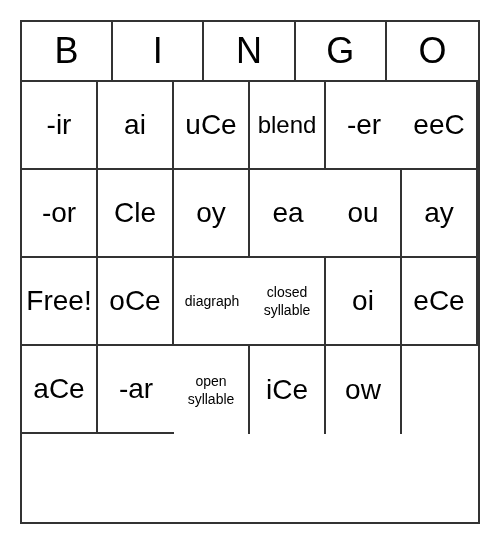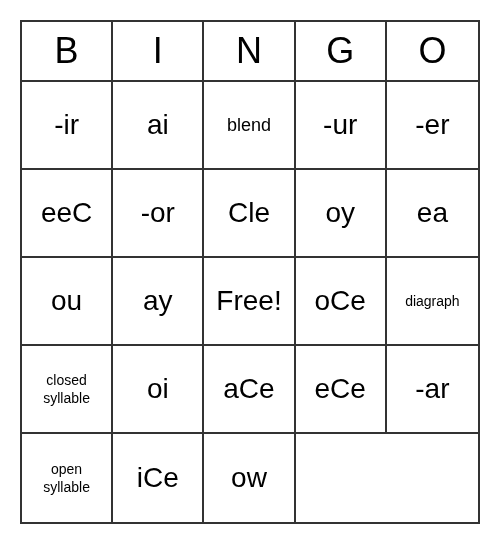--- a/index.html
+++ b/index.html
@@ -36,21 +36,21 @@
       padding: 8px 0;
       border-right: 2px solid #333;
     }
 
     .header-cell:last-child {
       border-right: none;
     }
 
     .bingo-grid {
       display: grid;
-      grid-template-columns: repeat(5, 1fr);
+      grid-template-columns: repeat(6, 1fr);
       grid-template-rows: repeat(5, 1fr);
     }
 
     .cell {
       border-right: 2px solid #333;
       border-bottom: 2px solid #333;
       display: flex;
       align-items: center;
       justify-content: center;
       text-align: center;
@@ -70,21 +70,21 @@
     .cell-text {
       font-size: 28px;
     }
 
     .cell-text-small {
       font-size: 14px;
       line-height: 1.3;
     }
 
     .cell-text-medium {
-      font-size: 18px;
+      font-size: 24px;
     }
   </style>
 </head>
 <body>
 
 <div class="bingo-card">
   <div class="bingo-header">
   <div class="header-cell">B</div>
       <div class="header-cell">I</div>
       <div class="header-cell">N</div>
@@ -92,24 +92,24 @@
       <div class="header-cell">O</div>
     </div>
   <div class="bingo-grid">
   <div class="cell">
         <span class="cell-text">-ir</span>
       </div>
       <div class="cell">
         <span class="cell-text">ai</span>
       </div>
       <div class="cell">
-        <span class="cell-text-medium">blend</span>
+        <span class="cell-text">uCe</span>
       </div>
       <div class="cell">
-        <span class="cell-text">-ur</span>
+        <span class="cell-text-medium">blend</span>
       </div>
       <div class="cell">
         <span class="cell-text">-er</span>
       </div>
       <div class="cell">
         <span class="cell-text">eeC</span>
       </div>
       <div class="cell">
         <span class="cell-text">-or</span>
       </div>
@@ -137,24 +137,24 @@
       <div class="cell">
         <span class="cell-text-small">diagraph</span>
       </div>
       <div class="cell">
         <span class="cell-text-small">closed syllable</span>
       </div>
       <div class="cell">
         <span class="cell-text">oi</span>
       </div>
       <div class="cell">
-        <span class="cell-text">aCe</span>
+        <span class="cell-text">eCe</span>
       </div>
       <div class="cell">
-        <span class="cell-text">eCe</span>
+        <span class="cell-text">aCe</span>
       </div>
       <div class="cell">
         <span class="cell-text">-ar</span>
       </div>
       <div class="cell">
         <span class="cell-text-small">open syllable</span>
       </div>
       <div class="cell">
         <span class="cell-text">iCe</span>
       </div>

